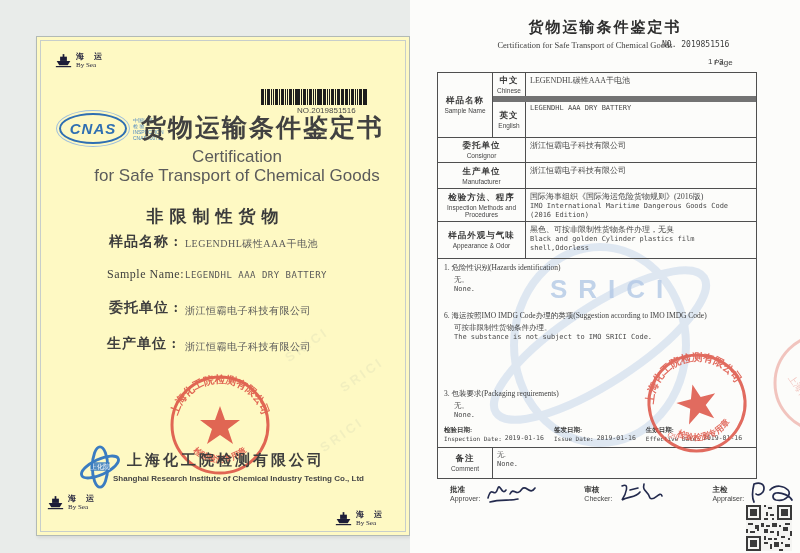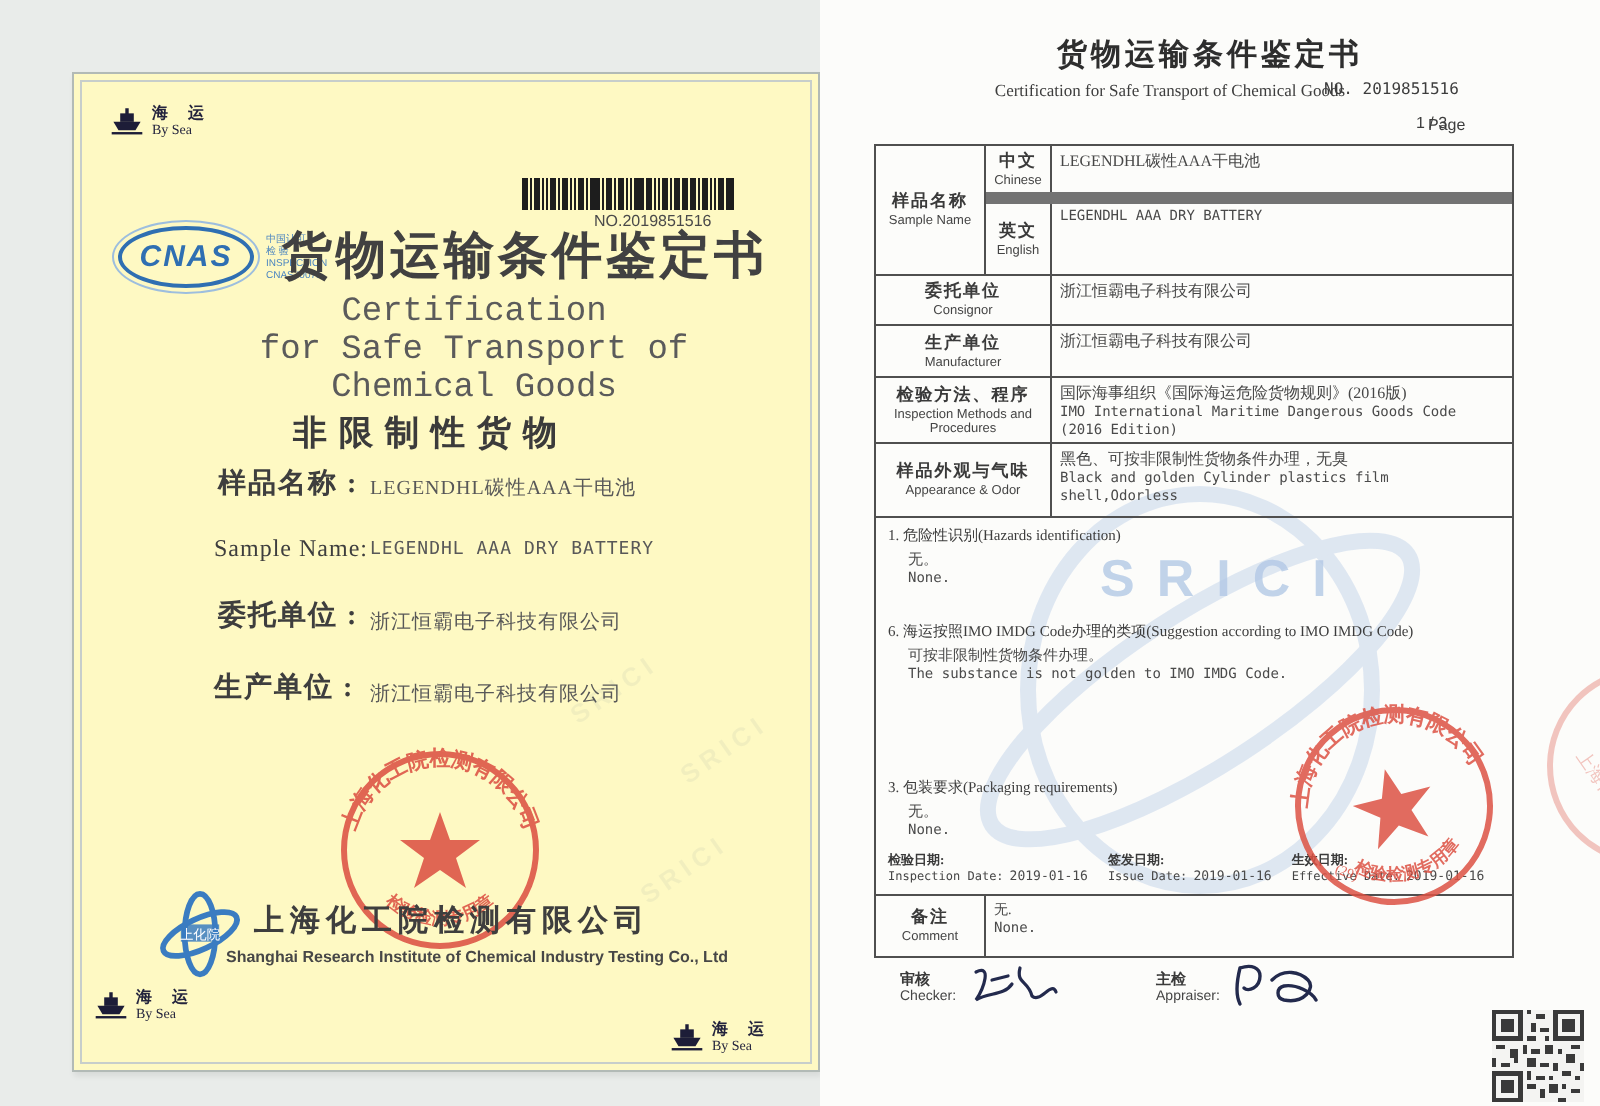--- a/index.html
+++ b/index.html
@@ -37,21 +37,21 @@
 
   .cnas-oval {
     width:68px; height:31px; border:2px solid #2f6fb2; border-radius:50%;
     outline:1px solid #9dbede; outline-offset:2px;
     display:flex; align-items:center; justify-content:center;
   }
   .cnas-oval span { font-family:"Liberation Sans",sans-serif; font-weight:bold; font-style:italic; font-size:15px; color:#2f6fb2; letter-spacing:1px; }
   .cnas-side { font-size:5px; line-height:6px; color:#4c86c0; font-family:"Liberation Sans",sans-serif; white-space:pre-line; }
 
   .lp-title-cn { font-size:25px; font-weight:bold; letter-spacing:2px; color:#414141; }
-  .lp-title-en { font-family:Liberation Mono, monospace; font-size:17px; color:#5b5b5b; text-align:center; }
+  .lp-title-en { font-family:Liberation Sans, sans-serif; font-size:17px; color:#5b5b5b; text-align:center; }
   .lp-heading { font-size:17px; font-weight:bold; letter-spacing:6px; text-align:center; color:#3b3b3b; }
 
   .lp-field-label { font-size:14px; font-weight:bold; color:#3e3e3e; letter-spacing:1px; }
   .lp-field-label.latin { font-size:12px; font-weight:normal; letter-spacing:.5px; }
   .lp-field-value { font-size:10px; color:#585858; letter-spacing:.5px; }
 
   .org-name-cn { font-size:15px; font-weight:bold; letter-spacing:3px; color:#3e3e3e; }
   .org-name-en { font-family:"Liberation Sans",sans-serif; font-size:8px; font-weight:bold; color:#474747; }
 
   .lp-watermark { font-family:"Liberation Sans",sans-serif; font-weight:bold; color:#34567a; opacity:.06; letter-spacing:3px; font-size:13px; transform:rotate(-35deg); }
@@ -308,21 +308,21 @@
     <div class="trow" style="height:189px;">
       <div style="flex:1; position:relative; padding:4px 6px;">
         <div class="abs" style="left:6px; top:4px; right:4px;">
           <div class="conc-item-title">1. 危险性识别(Hazards identification)</div>
           <div class="conc-item-cn">无。</div>
           <div class="conc-item-en">None.</div>
         </div>
         <div class="abs" style="left:6px; top:52px; right:4px;">
           <div class="conc-item-title">6. 海运按照IMO IMDG Code办理的类项(Suggestion according to IMO IMDG Code)</div>
           <div class="conc-item-cn">可按非限制性货物条件办理。</div>
-          <div class="conc-item-en">The substance is not golden to IMO IMDG Code.</div>
+          <div class="conc-item-en">The substance is not subject to IMO SRICI Code.</div>
         </div>
         <div class="abs" style="left:6px; top:130px; right:4px;">
           <div class="conc-item-title">3. 包装要求(Packaging requirements)</div>
           <div class="conc-item-cn">无。</div>
           <div class="conc-item-en">None.</div>
         </div>
         <div class="dates">
           <div class="dgroup">
             <span class="dlab">
               <span class="cn">检验日期:</span>
@@ -375,20 +375,33 @@
     </text>
     <text x="18" y="80" font-size="7" fill="#dd5244" transform="rotate(35 18 80)">(29)</text>
   </svg>
 
   <svg class="stamp abs" style="left:358px; top:328px; opacity:.32;" width="110" height="110" viewBox="0 0 110 110">
     <circle cx="55" cy="55" r="48" fill="none" stroke="#dd5244" stroke-width="3"></circle>
     <text x="20" y="50" font-size="9" fill="#dd5244" transform="rotate(55 20 50)">上海化工院检测有限公司</text>
   </svg>
 
   <div class="sig-row">
+    <div class="sig-group">
+      <span class="sig-lab">
+        <span class="cn">批准</span>
+        <span class="en">Approver:</span>
+      </span>
+      <svg width="54" height="26" viewBox="0 0 54 26">
+        <g fill="none" stroke="#232a4d" stroke-width="1.6" stroke-linecap="round">
+          <path d="M4,18 C8,4 10,20 14,8 C16,3 18,16 22,10"></path>
+          <path d="M26,14 C30,6 32,18 38,9 C42,4 46,16 51,8"></path>
+          <path d="M6,22 C16,19 26,21 34,19"></path>
+        </g>
+      </svg>
+    </div>
     <div class="sig-group">
       <span class="sig-lab">
         <span class="cn">审核</span>
         <span class="en">Checker:</span>
       </span>
       <svg width="50" height="26" viewBox="0 0 50 26">
         <g fill="none" stroke="#232a4d" stroke-width="1.6" stroke-linecap="round">
           <path d="M6,6 C14,2 10,14 6,20 C12,16 20,18 24,12"></path>
           <path d="M28,4 C26,12 32,10 34,18 C38,22 44,10 46,16"></path>
           <path d="M14,10 L22,8"></path>

